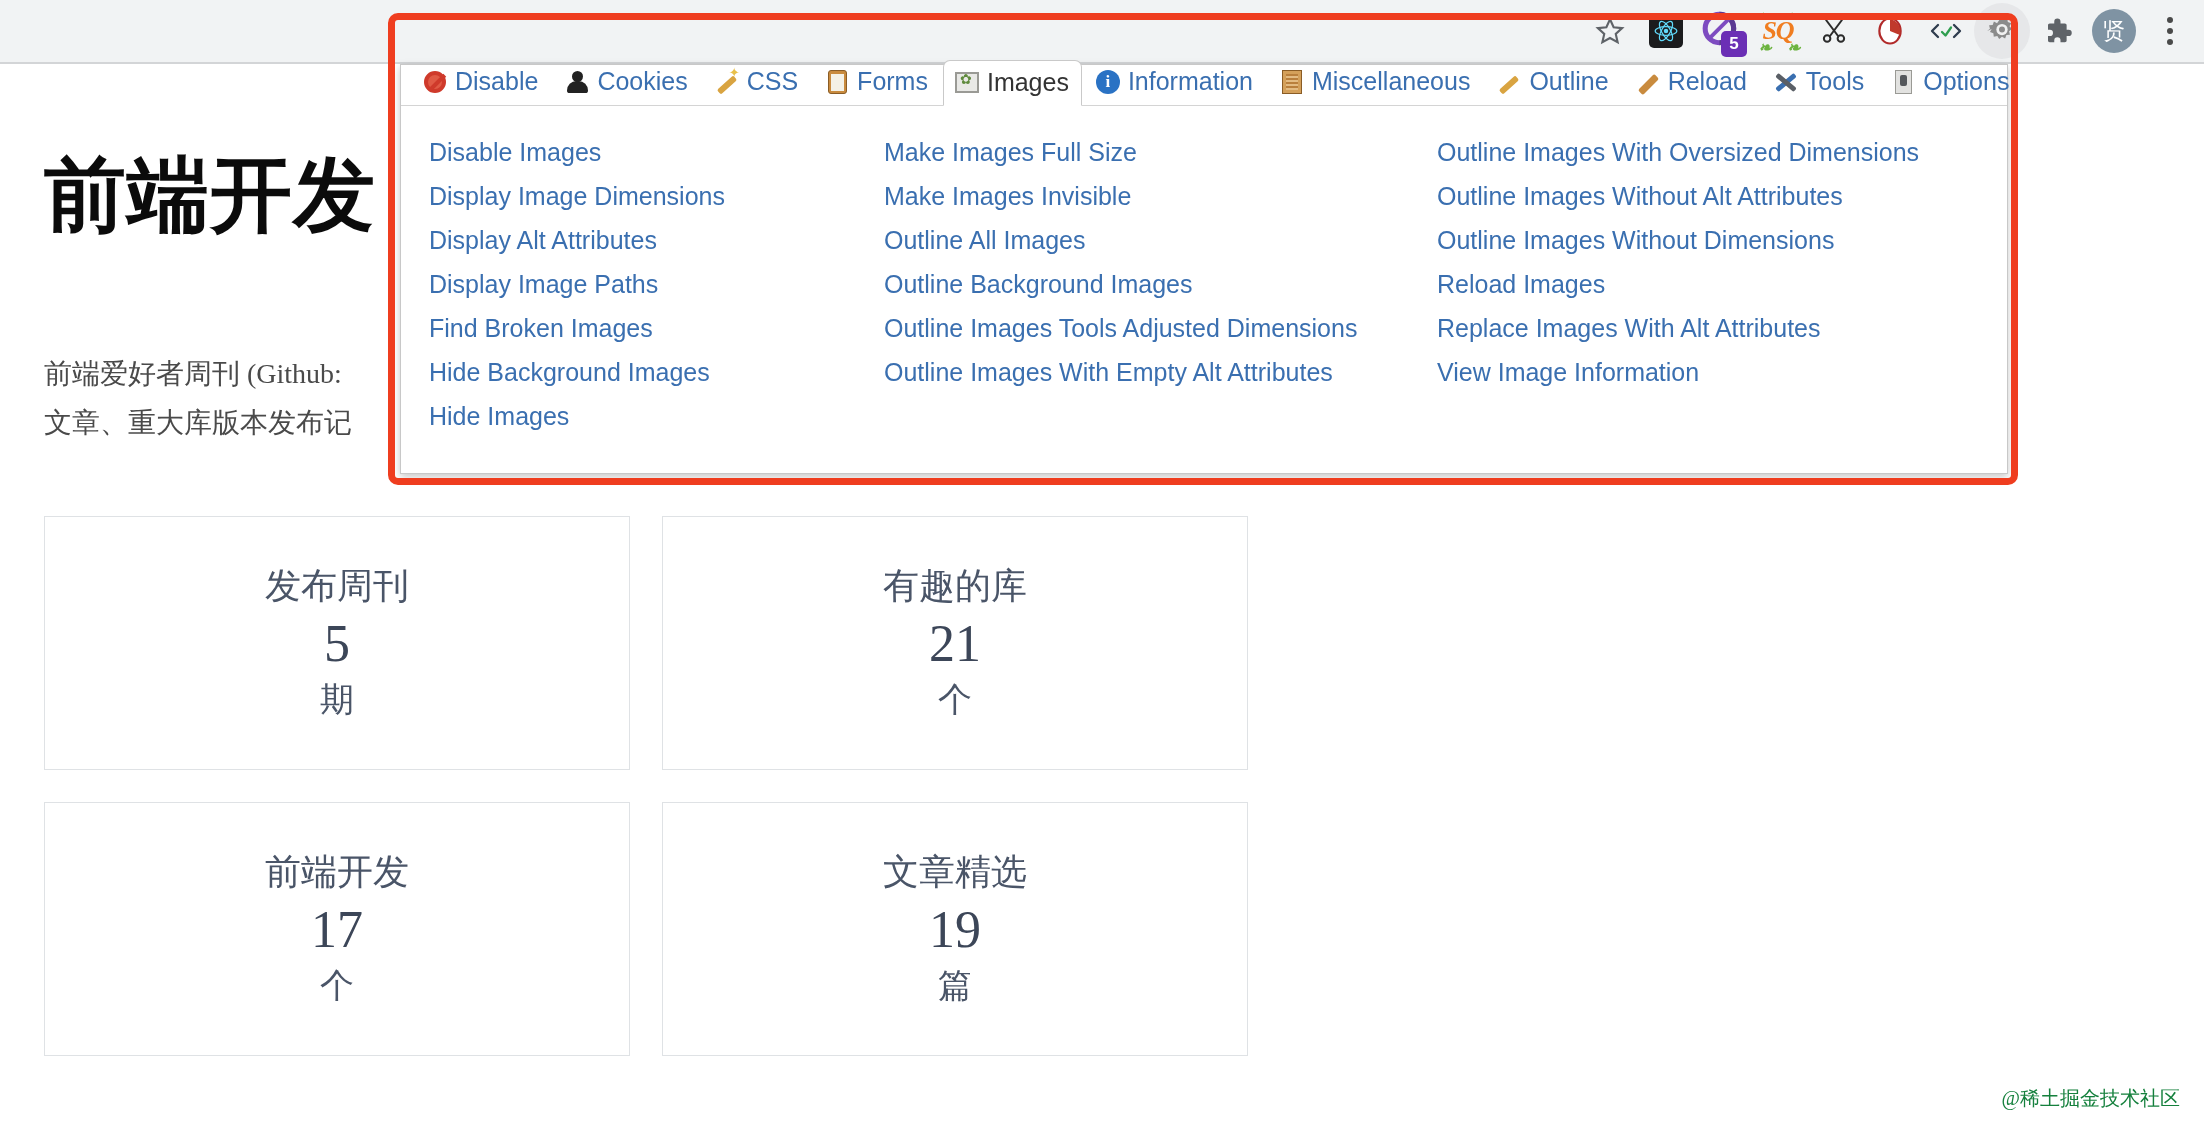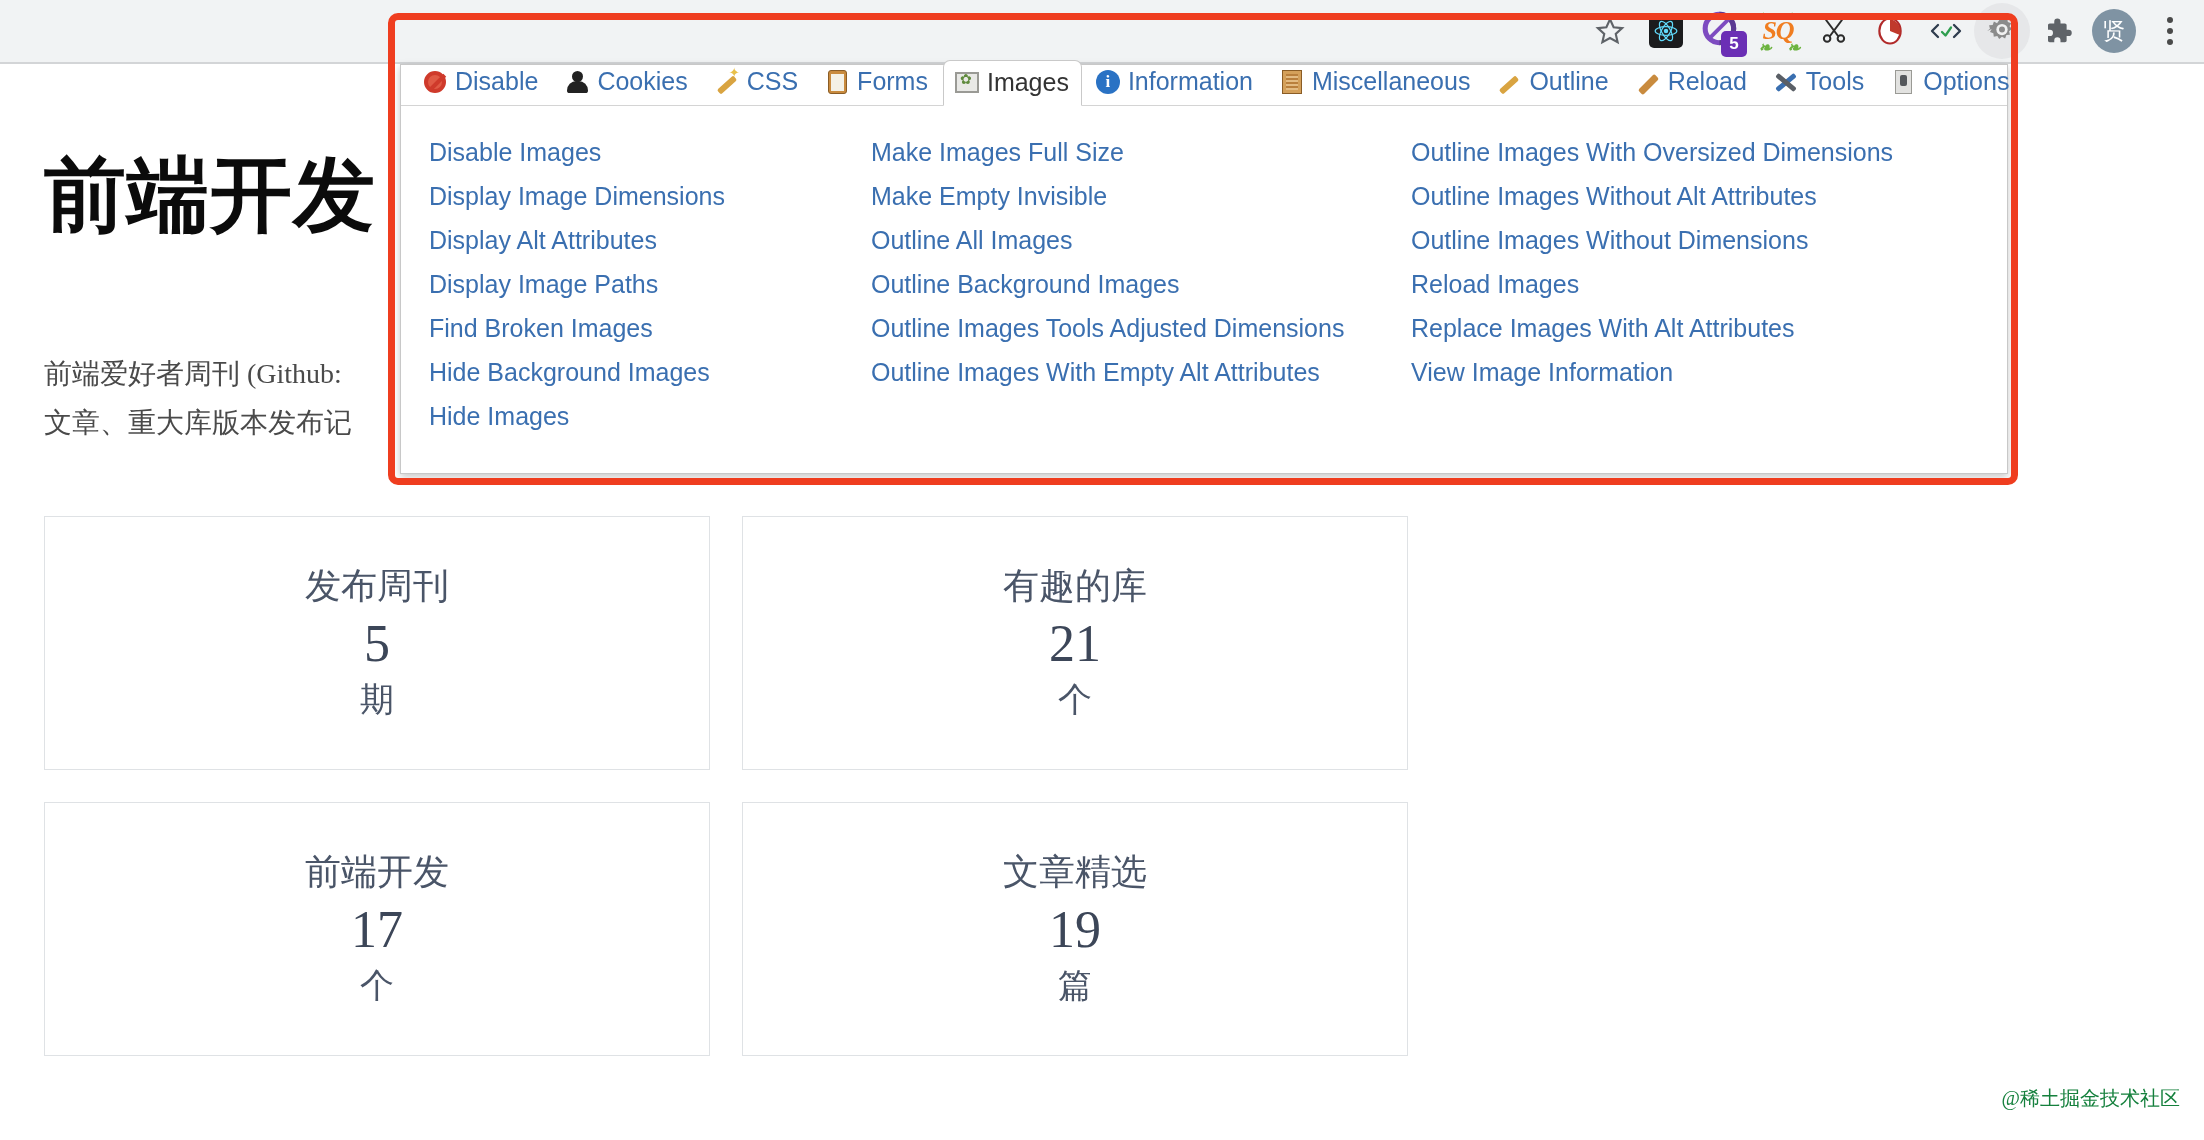--- a/index.html
+++ b/index.html
@@ -69,21 +69,21 @@
   }
   .page-para {
     position:absolute; left:44px; top:285px; width:1000px;
     font-family:"Liberation Serif", serif;
     font-size:28px; line-height:49px; color:#4a4a4a; white-space:nowrap;
   }
 
   .cards { position:absolute; left:44px; top:452px; }
   .card-row { display:flex; gap:32px; margin-bottom:32px; }
   .card {
-    width:666px; height:254px; border:1px solid #dfe2e5; background:#fff;
+    width:586px; height:254px; border:1px solid #dfe2e5; background:#fff;
     display:flex; flex-direction:column; align-items:center; justify-content:center;
     font-family:"Liberation Serif", serif; color:#4c5565;
   }
   .card-title { font-size:36px; line-height:1.25; color:#4a5568; }
   .card-num   { font-size:52px; line-height:1.35; color:#3c4658; }
   .card-unit  { font-size:34px; line-height:1.25; color:#4a5568; }
 
   .watermark {
     position:absolute; right:24px; bottom:28px;
     font-family:"Liberation Serif", serif; font-size:20px; color:#15803d;
@@ -121,21 +121,21 @@
     border-radius:7px 7px 0 0;
     height:46px;
   }
   .wd-tab.active {
     color:#333; border-color:#c9c9c9; border-bottom-color:#fff;
     background:#fff; position:relative; top:1px;justify-content:center;
   }
   .wd-tab .ti { width:26px; height:26px; display:flex; align-items:center; justify-content:center; flex:0 0 auto; }
 
   .wd-body {
-    display:flex; padding:24px 0 0 0;
+    display:flex; padding:24px 0 0 0;gap:13px;
   }
   .wd-col { padding-left:0; }
   .wd-col-1 { width:470px; padding-left:28px; }
   .wd-col-2 { width:540px; }
   .wd-col-3 { width:560px; }
   .wd-item {
     font-size:25px; color:#3a6fb0; line-height:44px;
     font-family:"Liberation Sans", sans-serif; white-space:nowrap;
     cursor:pointer;
   }
@@ -384,21 +384,21 @@
         <div class="wd-item">Display Image Dimensions</div>
         <div class="wd-item">Display Alt Attributes</div>
         <div class="wd-item">Display Image Paths</div>
         <div class="wd-item">Find Broken Images</div>
         <div class="wd-item">Hide Background Images</div>
         <div class="wd-item">Hide Images</div>
       </div>
 
       <div class="wd-col wd-col-2">
         <div class="wd-item">Make Images Full Size</div>
-        <div class="wd-item">Make Empty Invisible</div>
+        <div class="wd-item">Make Images Invisible</div>
         <div class="wd-item">Outline All Images</div>
         <div class="wd-item">Outline Background Images</div>
         <div class="wd-item">Outline Images Tools Adjusted Dimensions</div>
         <div class="wd-item">Outline Images With Empty Alt Attributes</div>
       </div>
 
       <div class="wd-col wd-col-3">
         <div class="wd-item">Outline Images With Oversized Dimensions</div>
         <div class="wd-item">Outline Images Without Alt Attributes</div>
         <div class="wd-item">Outline Images Without Dimensions</div>

